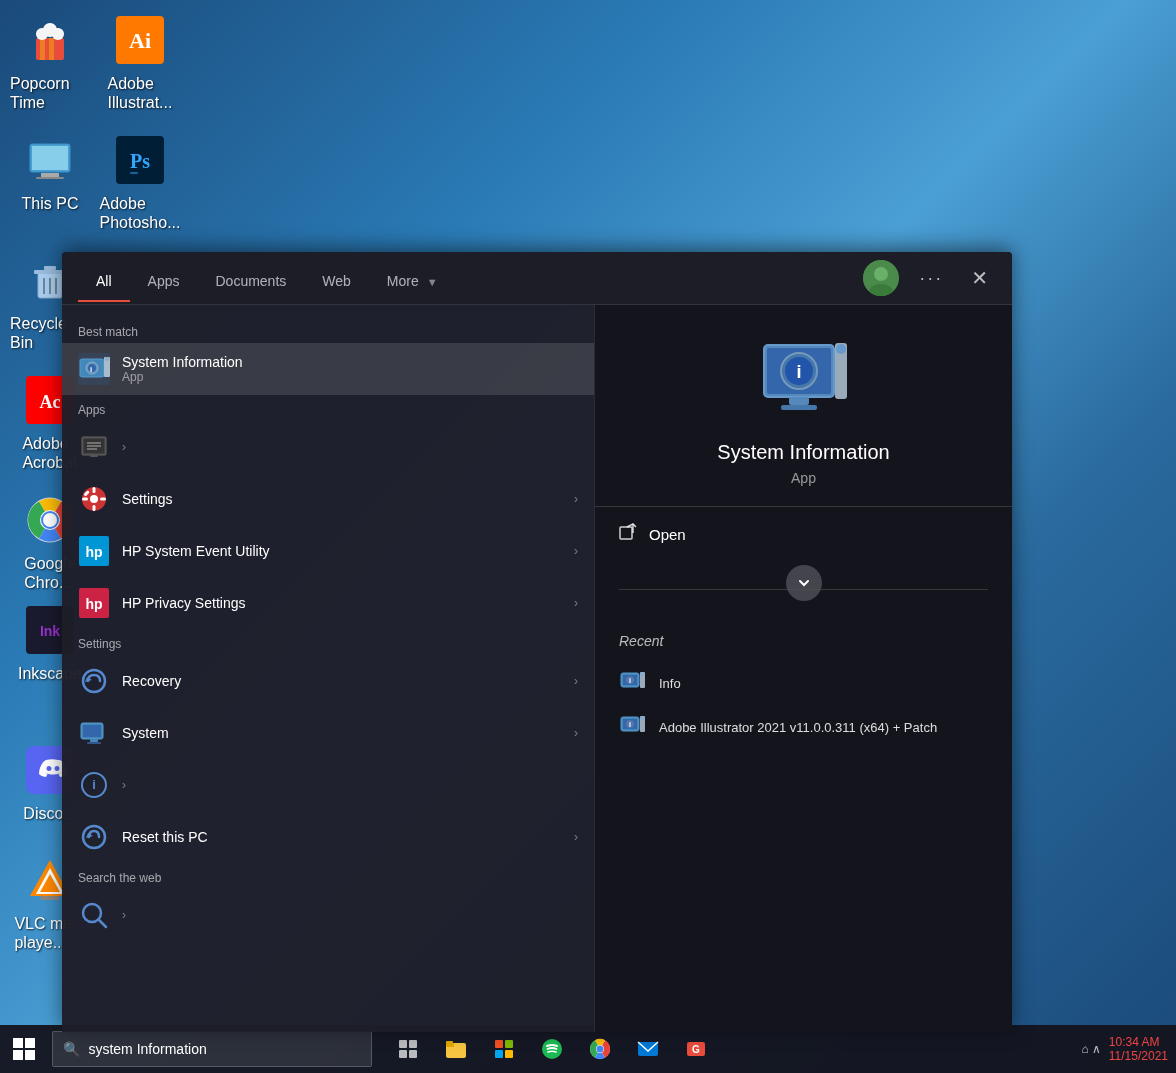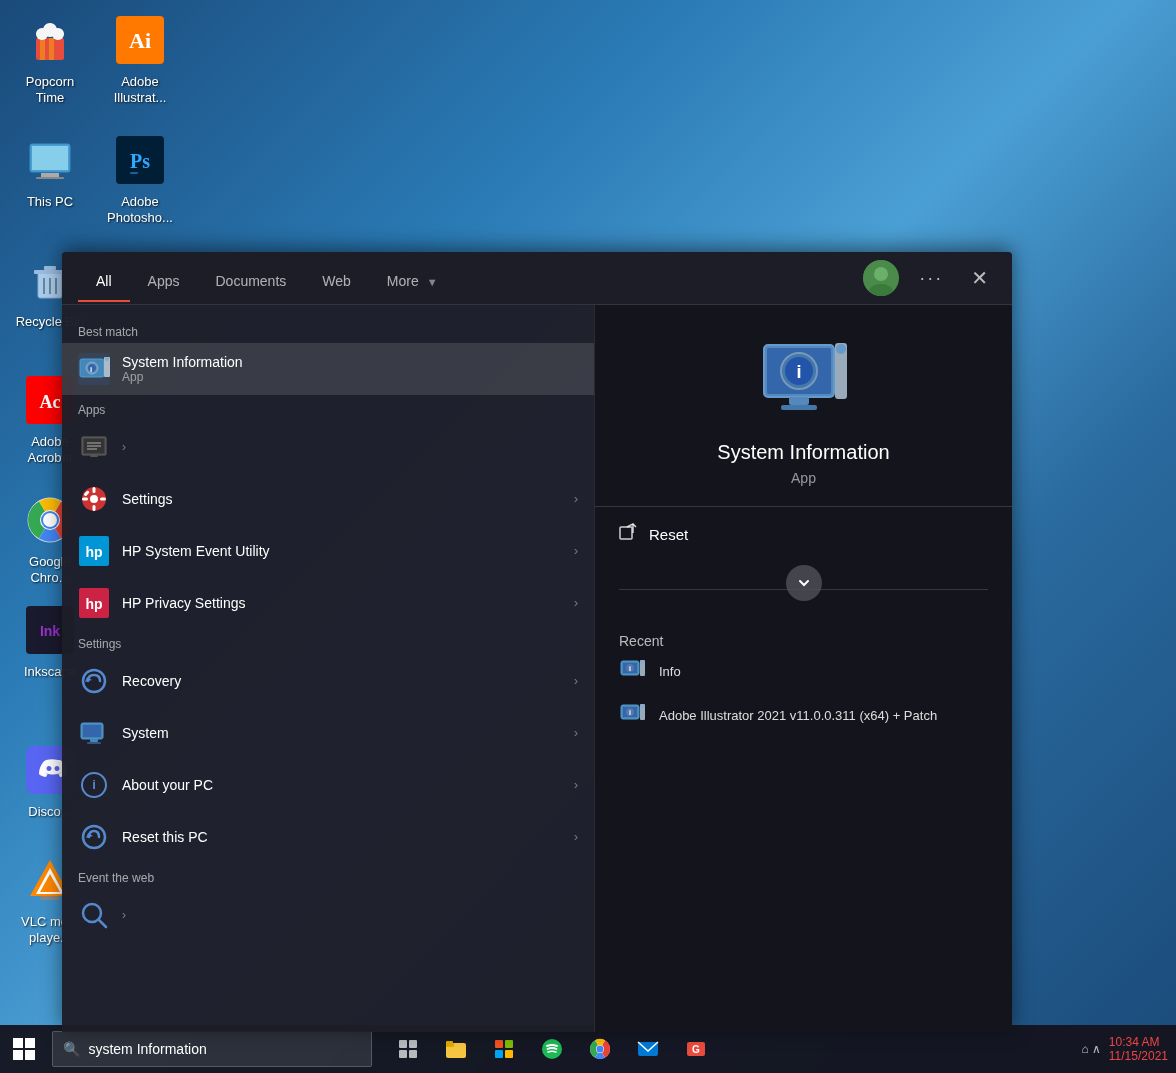--- a/index.html
+++ b/index.html
@@ -32,22 +32,21 @@
     .desktop-icon .icon-img {
       width: 48px;
       height: 60px;
       display: flex;
       align-items: center;
       justify-content: center;
       margin-bottom: 4px;
     }
     .desktop-icon .icon-label {
       color: white;
-      font-size: 13px;
-      text-align: center;
+      font-size: 16px;
       text-shadow: 1px 1px 2px rgba(0,0,0,0.8);
       line-height: 1.2;
     }
 
     
     .taskbar {
       position: absolute;
       bottom: 0;
       left: 0;
       right: 0;
@@ -350,20 +349,22 @@
 
     
     .recent-section {
       width: 100%;
       padding: 16px 24px;
     }
     .recent-label {
       color: rgba(255,255,255,0.7);
       font-size: 14px;
       font-weight: 500;
+      margin-bottom: 12px;
+      font-style: italic;
     }
     .recent-item {
       display: flex;
       align-items: center;
       padding: 8px 0;
       cursor: pointer;
     }
     .recent-item-icon {
       width: 28px;
       height: 28px;
@@ -671,41 +672,38 @@
           <div class="result-arrow">›</div>
         </div>
 
         <div class="result-item">
           <div class="result-icon">
             <svg width="30" height="30" viewBox="0 0 30 30">
               <circle cx="15" cy="15" r="12" fill="none" stroke="#5588cc" stroke-width="2"></circle>
               <text x="15" y="19" text-anchor="middle" fill="#5588cc" font-size="13" font-weight="bold">i</text>
             </svg>
           </div>
-          <div class="result-text">
-            <div class="result-title">About your PC</div>
-          </div>
           <div class="result-arrow">›</div>
         </div>
 
         <div class="result-item">
           <div class="result-icon">
             <svg width="30" height="30" viewBox="0 0 30 30">
               <circle cx="15" cy="15" r="11" fill="none" stroke="#5588cc" stroke-width="2.5"></circle>
               <path d="M10 15 Q10 9 15 9 Q20 9 20 15" fill="none" stroke="#5588cc" stroke-width="2.5" stroke-linecap="round"></path>
               <polygon points="9,11 7,16 14,14" fill="#5588cc"></polygon>
             </svg>
           </div>
           <div class="result-text">
             <div class="result-title">Reset this PC</div>
           </div>
           <div class="result-arrow">›</div>
         </div>
 
-        <div class="section-label">Event the web</div>
+        <div class="section-label">Search the web</div>
 
         <div class="result-item">
           <div class="result-icon">
             <svg width="30" height="30" viewBox="0 0 30 30">
               <circle cx="13" cy="13" r="9" fill="none" stroke="#5588cc" stroke-width="2.5"></circle>
               <line x1="20" y1="20" x2="27" y2="27" stroke="#5588cc" stroke-width="2.5" stroke-linecap="round"></line>
             </svg>
           </div>
           <div class="result-arrow">›</div>
         </div>
@@ -737,21 +735,21 @@
 
         <div class="preview-action">
           <div class="preview-action-icon">
             
             <svg width="18" height="18" viewBox="0 0 18 18">
               <rect x="1" y="4" width="12" height="12" rx="1" fill="none" stroke="rgba(255,255,255,0.8)" stroke-width="1.5"></rect>
               <polyline points="8,4 14,1 17,4" fill="none" stroke="rgba(255,255,255,0.8)" stroke-width="1.5"></polyline>
               <line x1="14" y1="1" x2="14" y2="10" stroke="rgba(255,255,255,0.8)" stroke-width="1.5"></line>
             </svg>
           </div>
-          <span class="preview-action-label">Reset</span>
+          <span class="preview-action-label">Open</span>
         </div>
 
         <div class="expand-btn-row">
           <div class="expand-btn">
             <svg width="16" height="16" viewBox="0 0 16 16">
               <polyline points="4,6 8,10 12,6" fill="none" stroke="white" stroke-width="2" stroke-linecap="round"></polyline>
             </svg>
           </div>
         </div>
 

